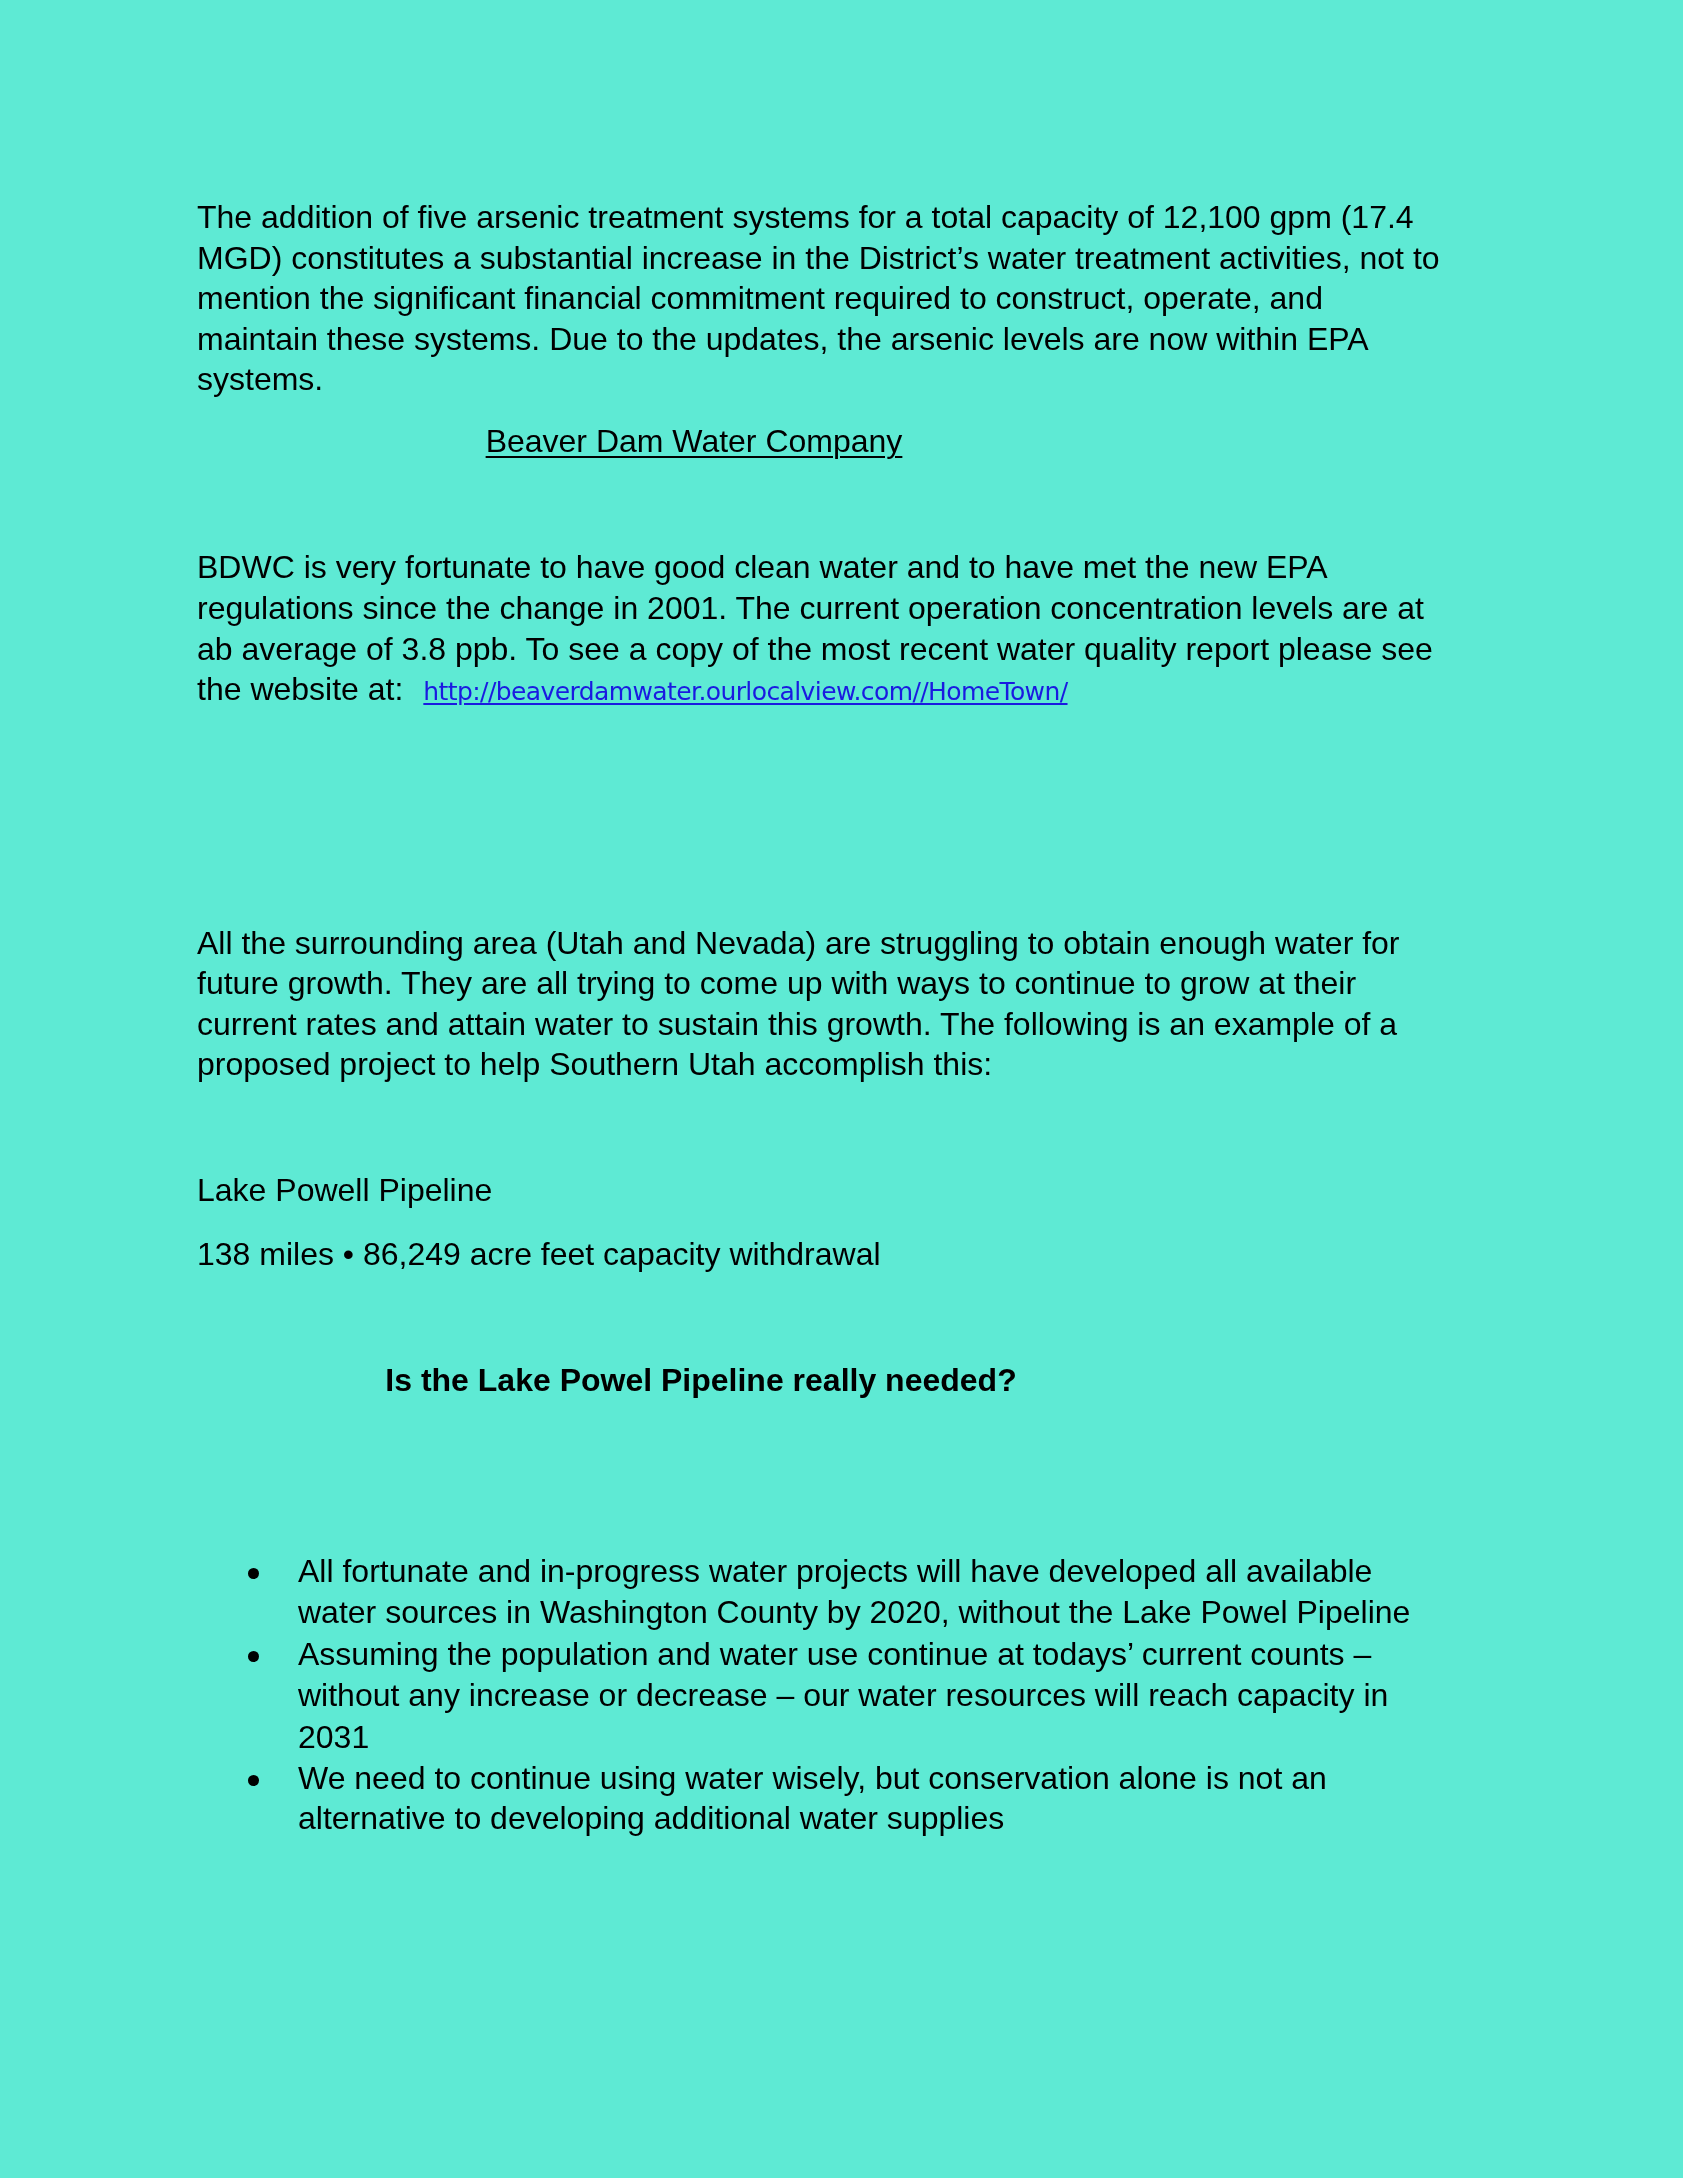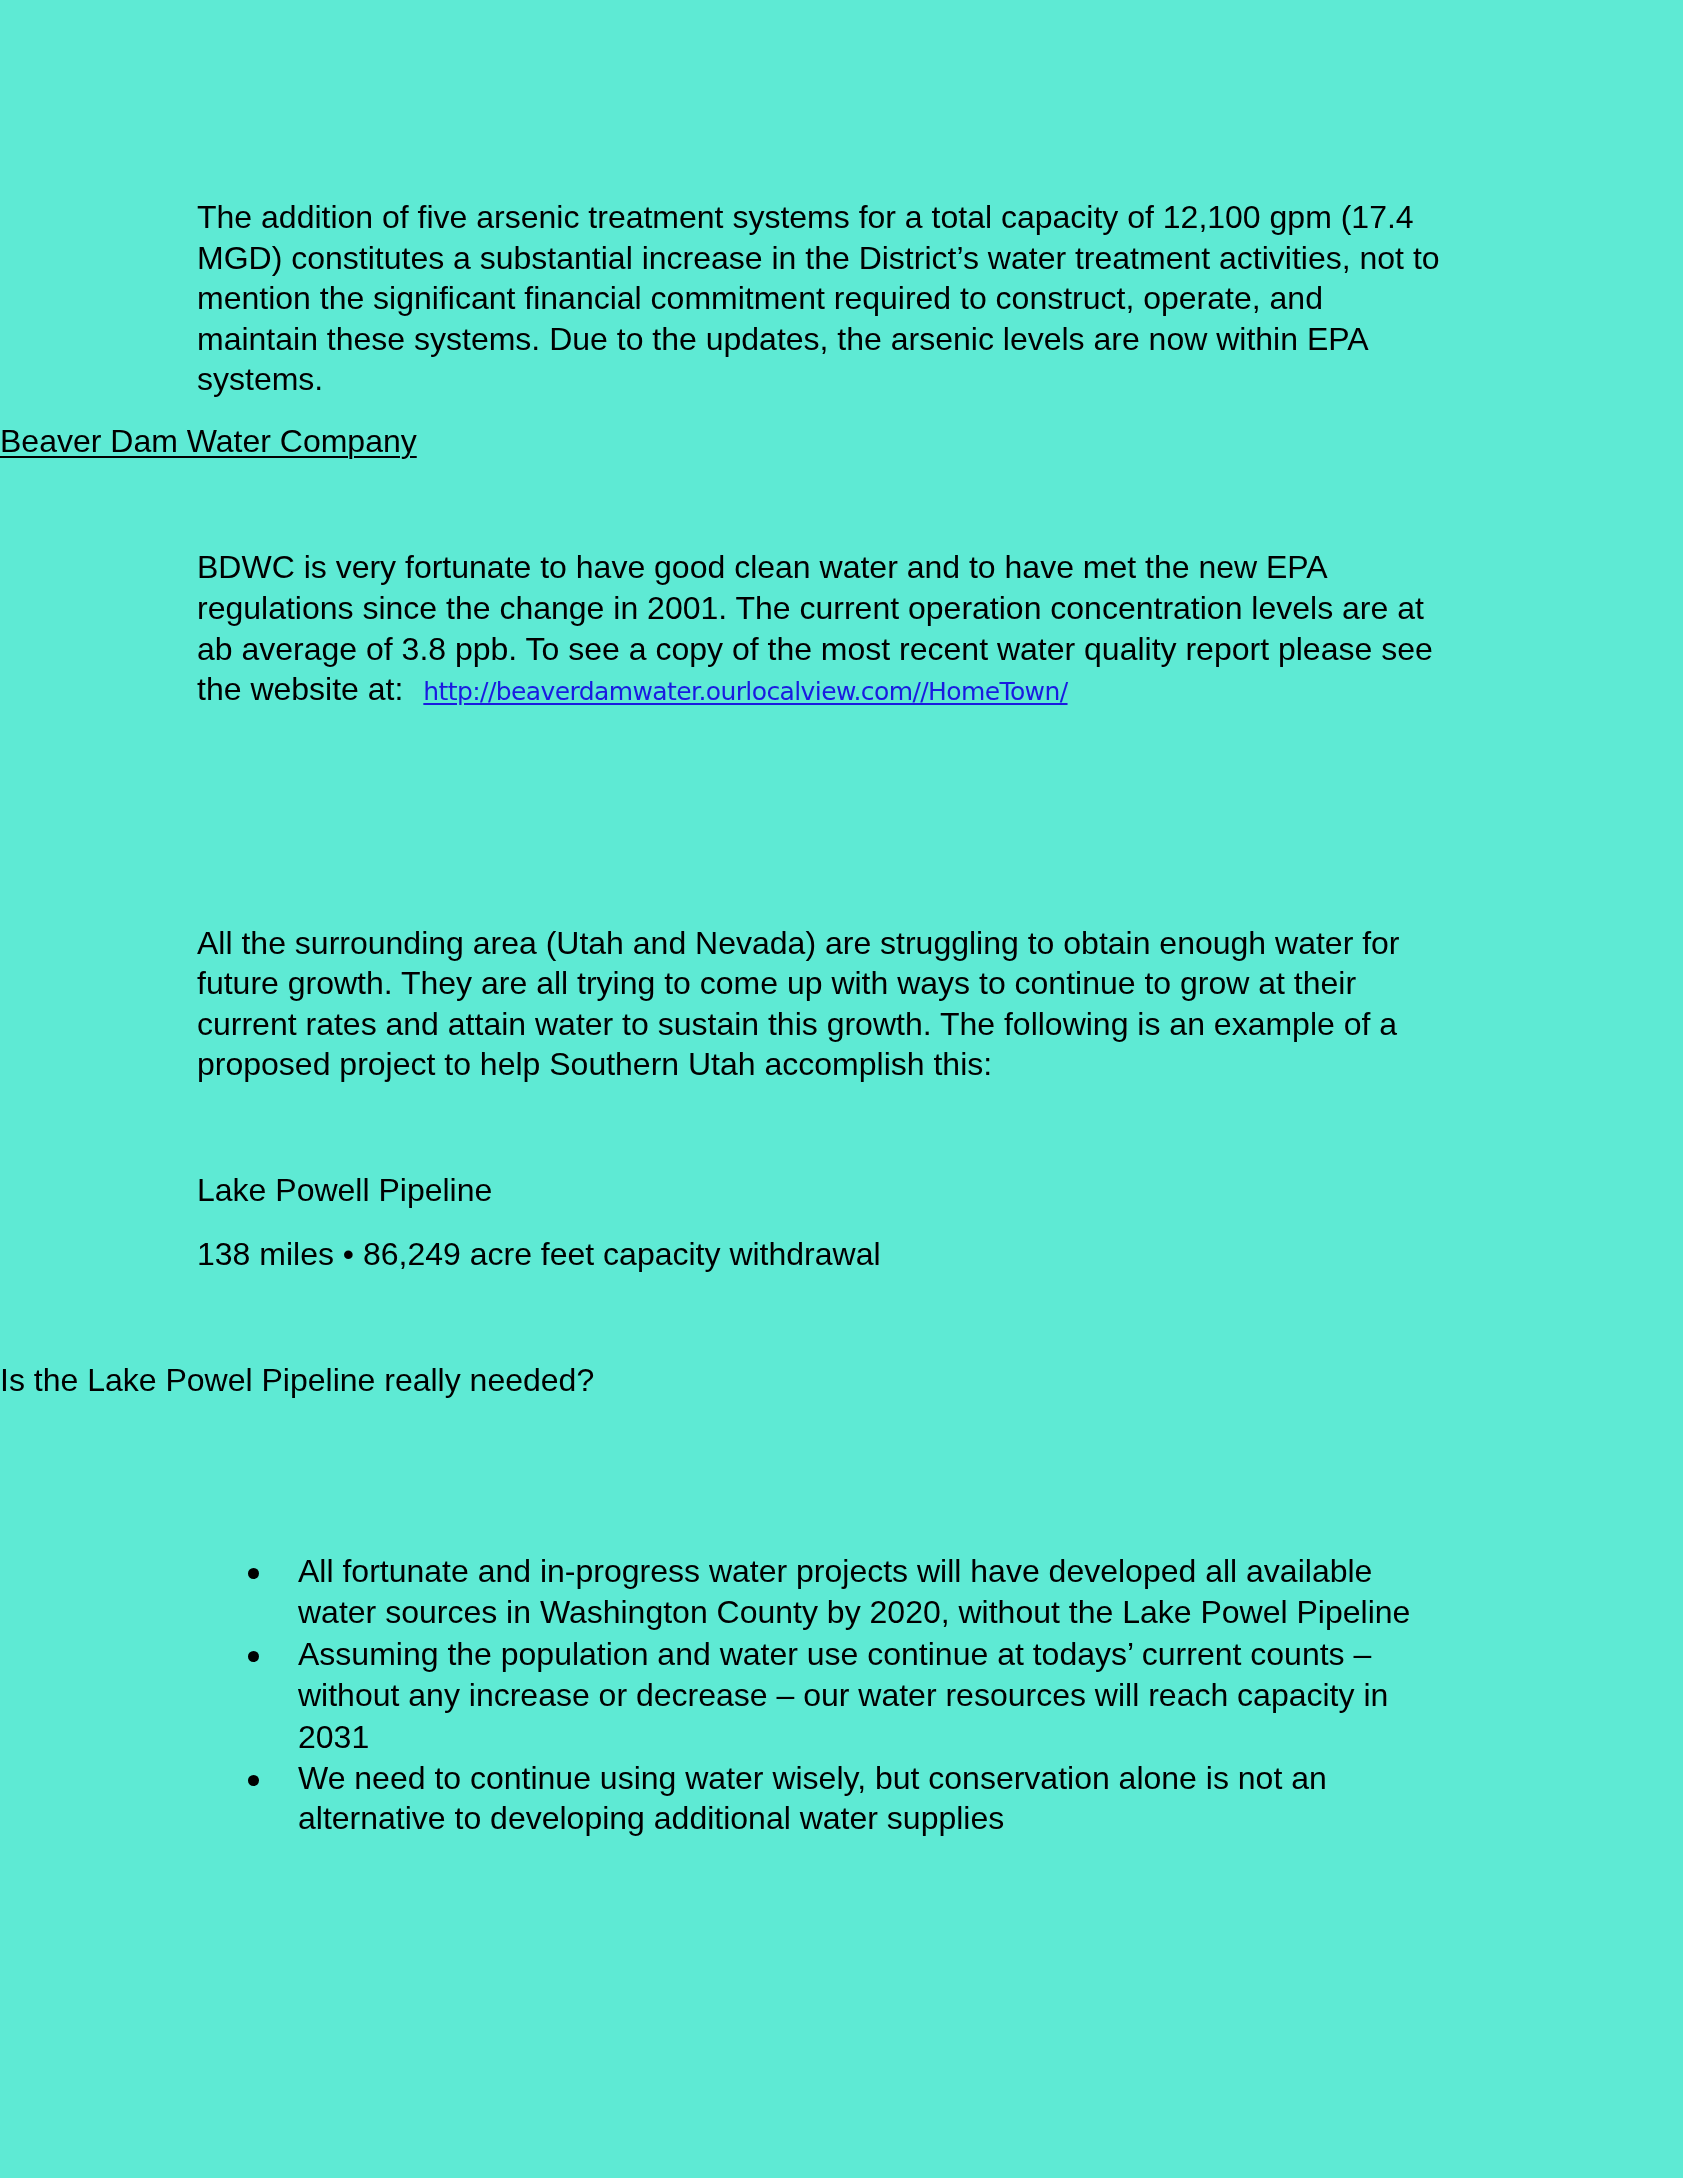--- a/index.html
+++ b/index.html
@@ -5,23 +5,23 @@
   html, body { margin: 0; padding: 0; background: #ffffff; }
   body { width: 1683px; height: 2178px; position: relative; overflow: hidden; }
   .page { position: absolute; left: 0; top: 0; width: 1683px; height: 2178px; background: #5eead4; }
   .ln {
     position: absolute; left: 197px;
     font-family: "Liberation Sans", sans-serif;
     font-size: 32px; line-height: 32px; color: #000000;
     white-space: nowrap;
   }
   
-  .center { left: 0; width: 1388px; text-align: left; }
+  .center { left: 0; width: 1388px; text-align: center; }
   .u { text-decoration: underline; text-decoration-thickness: 2px; text-underline-offset: 4px; }
-  .b { font-weight: normal; }
+  .b { font-weight: bold; padding-left: 7px; }
   .link {
     font-family: "DejaVu Sans", sans-serif;
     font-size: 25px; color: #1a1ae0;
     text-decoration: underline; text-decoration-thickness: 2px; text-underline-offset: 3px;
     letter-spacing: -0.6px; margin-left: 20px;
   }
   .bullet-dot {
     position: absolute; left: 248px; width: 11px; height: 11px; border-radius: 50%; background: #000;
   }
   .bl { left: 298px; }

